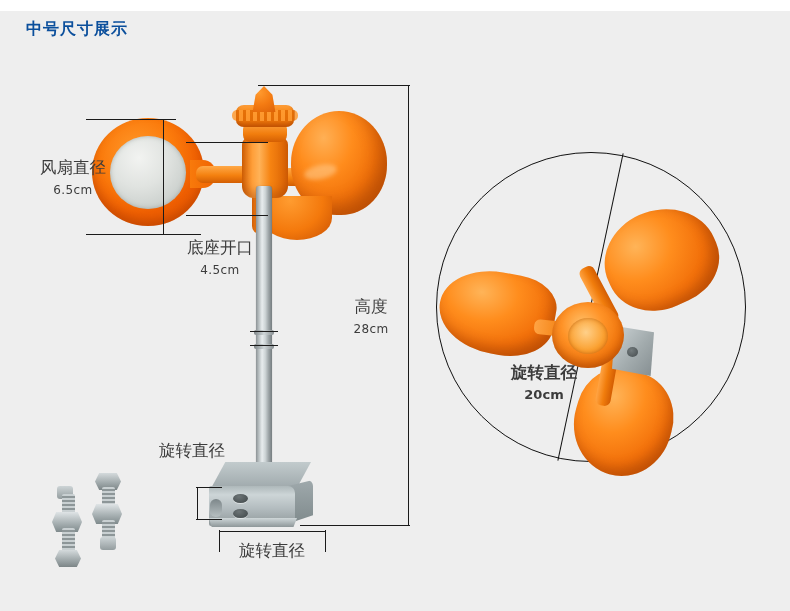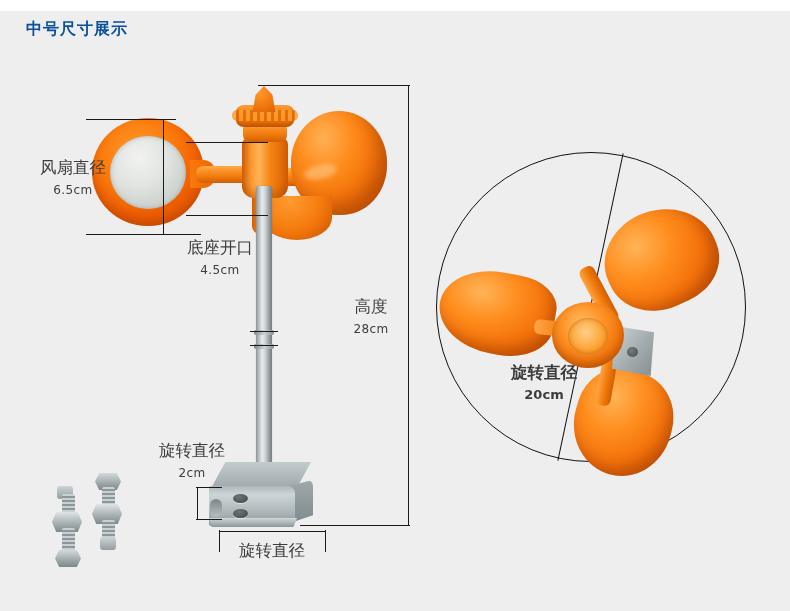--- a/index.html
+++ b/index.html
@@ -463,21 +463,20 @@
     </div>
 
 
     <div class="dim-label" style="left:338px; top:296px; width:66px;">
       <span>高度</span>
       <span class="val">28cm</span>
     </div>
 
     <div class="dim-label" style="left:137px; top:440px; width:110px;">
       <span>旋转直径</span>
-      <span class="val">2cm</span>
     </div>
 
     <div class="dim-label" style="left:217px; top:540px; width:110px;">
       <span>旋转直径</span>
     </div>
   </div>
 
   <div id="right-inset">
     <div id="inset-circle"></div>
     <div id="inset-diag"></div>

